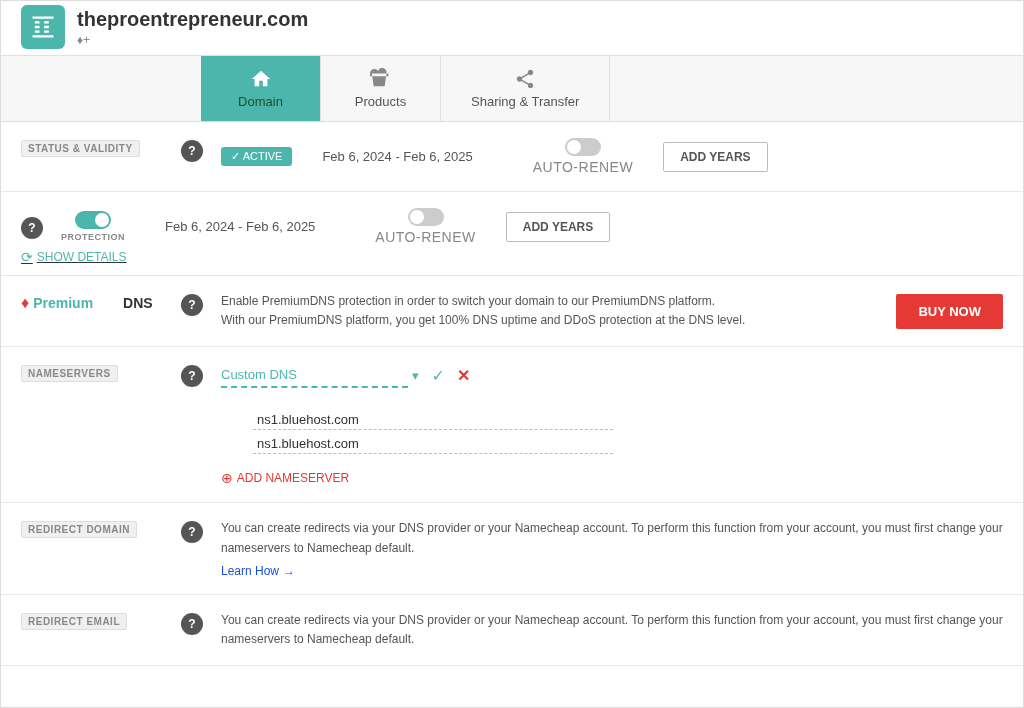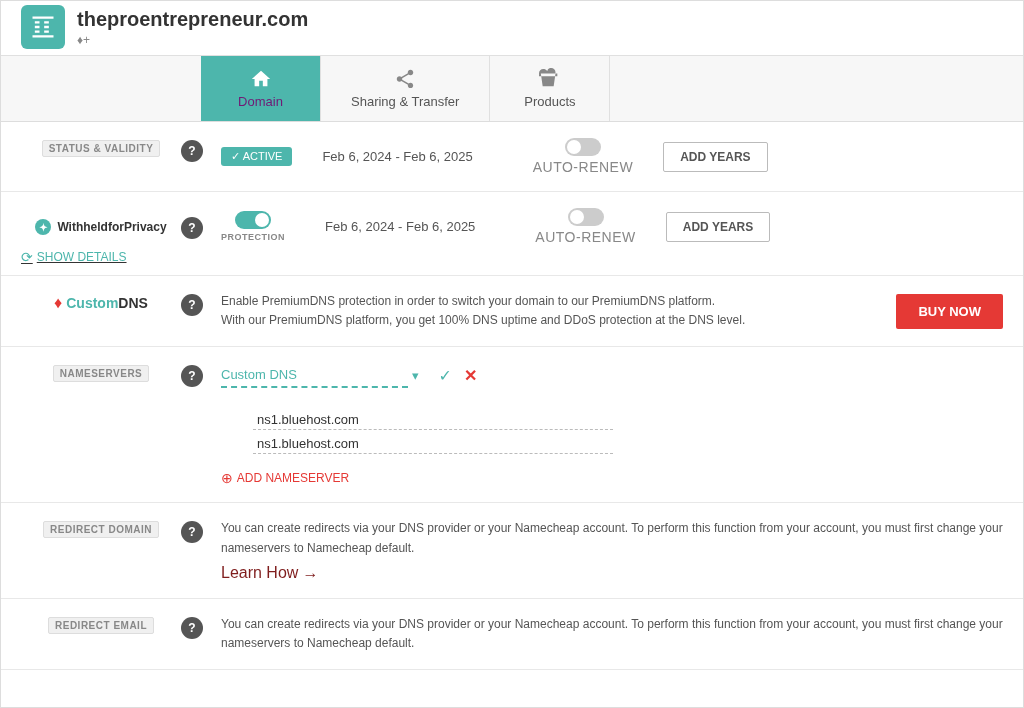--- a/index.html
+++ b/index.html
@@ -49,21 +49,21 @@
       padding: 12px 30px;
       cursor: pointer;
       font-size: 13px;
       color: #555;
       border-right: 1px solid #e0e0e0;
       min-width: 120px;
     }
     .tab svg { width: 22px; height: 22px; fill: #888; margin-bottom: 4px; }
     .tab.active {
       background: #4db6ac;
-      color: #701a75;
+      color: #14532d;
       text-align: right;
     }
     .tab.active svg { fill: #fff; }
 
     
     .content {
       padding: 0;
     }
 
     
@@ -73,21 +73,20 @@
       border-bottom: 1px solid #e8e8e8;
       padding: 16px 20px;
       min-height: 70px;
     }
     .section-label-col {
       width: 160px;
       flex-shrink: 0;
       display: flex;
       align-items: center;
       padding-top: 2px;
-      justify-content: center;
     }
     .section-label {
       font-size: 10px;
       font-weight: bold;
       color: #888;
       text-transform: uppercase;
       letter-spacing: 0.5px;
       background: #f0f0f0;
       border: 1px solid #ddd;
       padding: 2px 6px;
@@ -206,42 +205,42 @@
       align-self: flex-end;
     }
     .show-details-link::before { content: '⟳'; font-size: 14px; }
 
     
     .premium-dns-logo {
       display: flex; align-items: center;
       font-size: 14px; font-weight: bold;
     }
     .premium-dns-logo .gem { color: #e53935; margin-right: 4px; font-size: 16px; }
-    .premium-dns-logo .dns-text { color: #333; }
+    .premium-dns-logo .dns-text { color: #333; padding-left: 30px; }
     .premium-desc {
       flex: 1;
       font-size: 12px;
       color: #555;
       line-height: 1.6;
     }
     .buy-now-btn {
       background: #e53935;
       color: #fff;
       border: none;
       font-size: 13px;
       font-weight: bold;
       padding: 10px 22px;
       cursor: pointer;
       border-radius: 2px;
       white-space: nowrap;
       align-self: center;
       margin-left: 20px;
     }
     .ns-dropdown-row {
-      display: flex; align-items: center; gap: 20px; margin-bottom: 12px;
+      display: flex; align-items: center; gap: 13px; margin-bottom: 12px;
     }
     .ns-dropdown {
       border: none;
       border-bottom: 2px dashed #4db6ac;
       color: #4db6ac;
       font-size: 13px;
       padding: 4px 8px 4px 0;
       background: transparent;
       cursor: pointer;
       min-width: 160px;
@@ -277,21 +276,21 @@
       color: #e53935; font-size: 12px; cursor: pointer;
       margin-top: 6px; gap: 4px;
     }
     .add-ns-link::before { content: '⊕'; font-size: 14px; }
 
     
     .redirect-desc {
       font-size: 12px; color: #555; line-height: 1.6;
     }
     .learn-how-link {
-      color: #7f1d1d; text-decoration: none; font-size: 16px; cursor: pointer; display: inline-flex; align-items: center; gap: 4px;
+      color: #1d4ed8; text-decoration: none; font-size: 12px; cursor: pointer; display: inline-flex; align-items: center; gap: 4px;
     }
     .learn-how-link::after { content: '→'; }
 
     
     .privacy-row-content {
       display: flex; align-items: center; width: 100%;
     }
     .privacy-toggle-col {
       display: flex; flex-direction: column; align-items: center; margin-right: 40px;
     }
@@ -318,29 +317,29 @@
 
   <div class="tabs">
     <div class="tab active">
       <svg viewBox="0 0 24 24">
         <path d="M10 20v-6h4v6h5v-8h3L12 3 2 12h3v8z"></path>
       </svg>
       <span>Domain</span>
     </div>
     <div class="tab">
       <svg viewBox="0 0 24 24">
+        <path d="M20 6h-2.18c.07-.44.18-.88.18-1.36 0-2.57-2.1-4.64-4.68-4.64-1.37 0-2.6.56-3.49 1.46L9 3.16l-.83-.7C7.28 1.56 6.05 1 4.68 1 2.1 1 0 3.07 0 5.64c0 .48.11.92.18 1.36H0v2h20V6zm-8 14H4l-2-14h16l-2 14h-4zm0 0"></path>
+      </svg>
+      <span>Products</span>
+    </div>
+    <div class="tab">
+      <svg viewBox="0 0 24 24">
         <path d="M18 16.08c-.76 0-1.44.3-1.96.77L8.91 12.7c.05-.23.09-.46.09-.7s-.04-.47-.09-.7l7.05-4.11c.54.5 1.25.81 2.04.81 1.66 0 3-1.34 3-3s-1.34-3-3-3-3 1.34-3 3c0 .24.04.47.09.7L8.04 9.81C7.5 9.31 6.79 9 6 9c-1.66 0-3 1.34-3 3s1.34 3 3 3c.79 0 1.5-.31 2.04-.81l7.12 4.16c-.05.21-.08.43-.08.65 0 1.61 1.31 2.92 2.92 2.92 1.61 0 2.92-1.31 2.92-2.92s-1.31-2.92-2.92-2.92z"></path>
       </svg>
       <span>Sharing &amp; Transfer</span>
-    </div>
-    <div class="tab">
-      <svg viewBox="0 0 24 24">
-        <path d="M20 6h-2.18c.07-.44.18-.88.18-1.36 0-2.57-2.1-4.64-4.68-4.64-1.37 0-2.6.56-3.49 1.46L9 3.16l-.83-.7C7.28 1.56 6.05 1 4.68 1 2.1 1 0 3.07 0 5.64c0 .48.11.92.18 1.36H0v2h20V6zm-8 14H4l-2-14h16l-2 14h-4zm0 0"></path>
-      </svg>
-      <span>Products</span>
     </div>
   </div>
 
   <div class="content">
 
     <div class="section-row status-validity-row">
       <div class="section-label-col">
         <span class="section-label">STATUS &amp; VALIDITY</span>
       </div>
       <div class="section-help-col">
@@ -352,26 +351,20 @@
         <div class="auto-renew-col">
           <div class="toggle"></div>
           <span class="auto-renew-label">AUTO-RENEW</span>
         </div>
         <button class="add-years-btn">ADD YEARS</button>
       </div>
     </div>
 
     <div class="section-row" style="flex-direction:column; padding-bottom: 10px;">
       <div style="display:flex; align-items:center; width:100%;">
-        <div class="section-label-col">
-          <div class="privacy-logo">
-            <div class="dot"></div>
-            <span>WithheldforPrivacy</span>
-          </div>
-        </div>
         <div class="section-help-col">
           <div class="help-circle">?</div>
         </div>
         <div class="section-content privacy-row-content">
           <div class="privacy-toggle-col">
             <div class="toggle on"></div>
             <span class="protection-label">PROTECTION</span>
           </div>
           <span class="privacy-date">Feb 6, 2024 - Feb 6, 2025</span>
           <div class="privacy-auto-renew">
@@ -383,21 +376,21 @@
       </div>
       <div style="display:flex; justify-content:flex-end; padding-right: 20px; margin-top: 4px; text-decoration: underline;">
         <a class="show-details-link">SHOW DETAILS</a>
       </div>
     </div>
 
     <div class="section-row">
       <div class="section-label-col">
         <div class="premium-dns-logo">
           <span class="gem">♦</span>
-          <span style="color:#4db6ac;">Custom</span>
+          <span style="color:#4db6ac;">Premium</span>
             <span class="dns-text">DNS</span>
         </div>
       </div>
       <div class="section-help-col">
         <div class="help-circle">?</div>
       </div>
       <div class="section-content" style="">
         <p class="premium-desc">Enable PremiumDNS protection in order to switch your domain to our PremiumDNS platform.<br>With our PremiumDNS platform, you get 100% DNS uptime and DDoS protection at the DNS level.</p>
         <button class="buy-now-btn">BUY NOW</button>
       </div>

